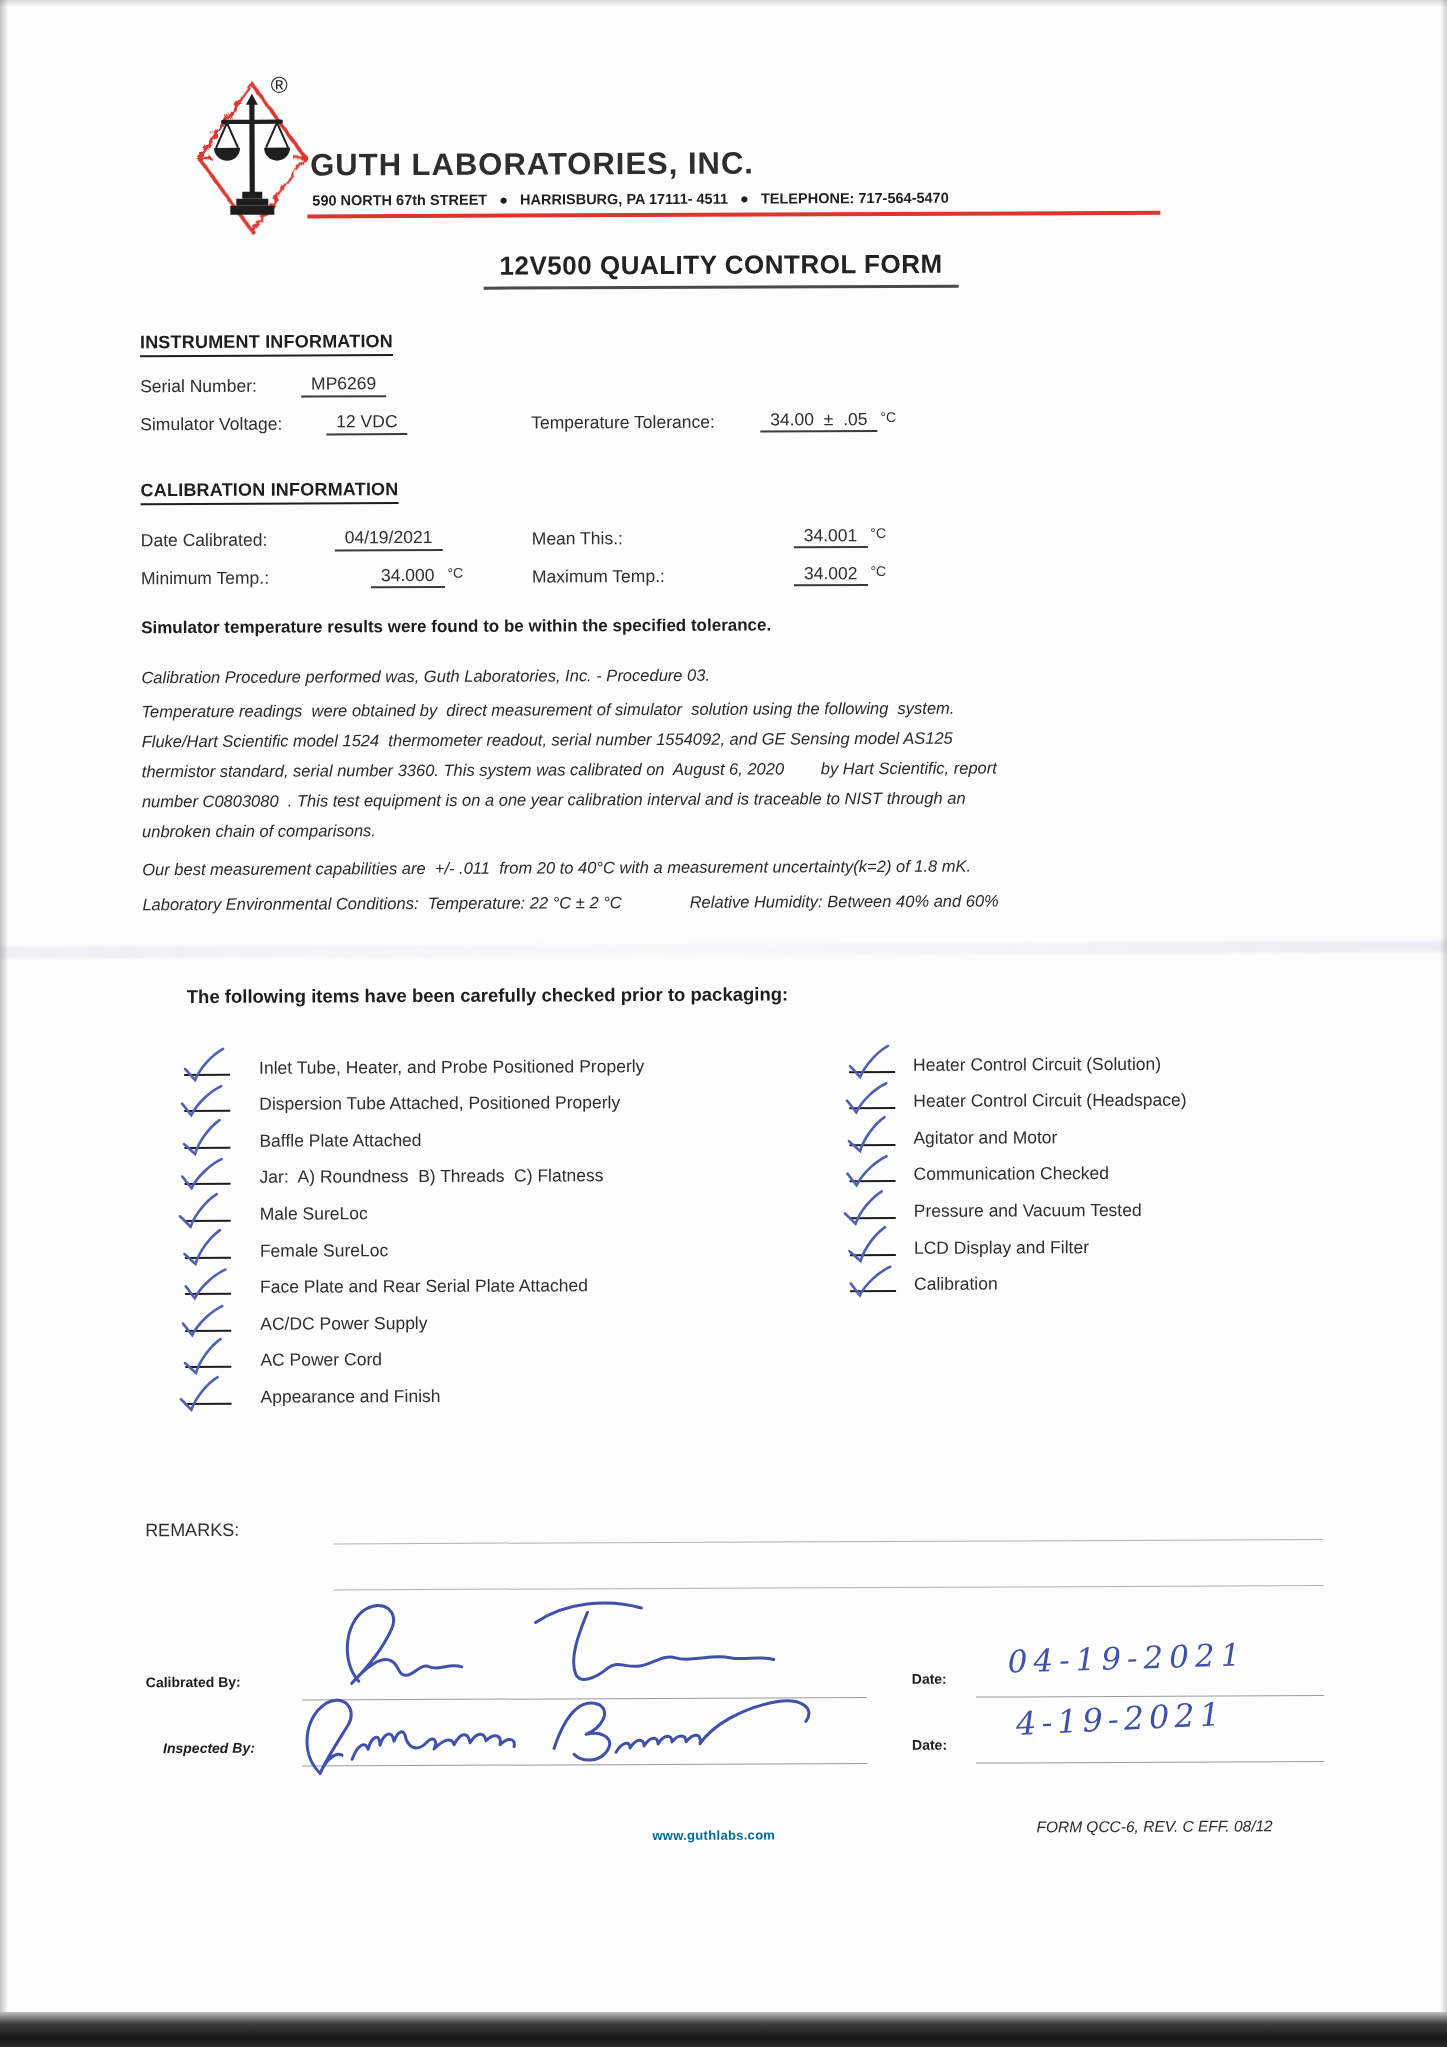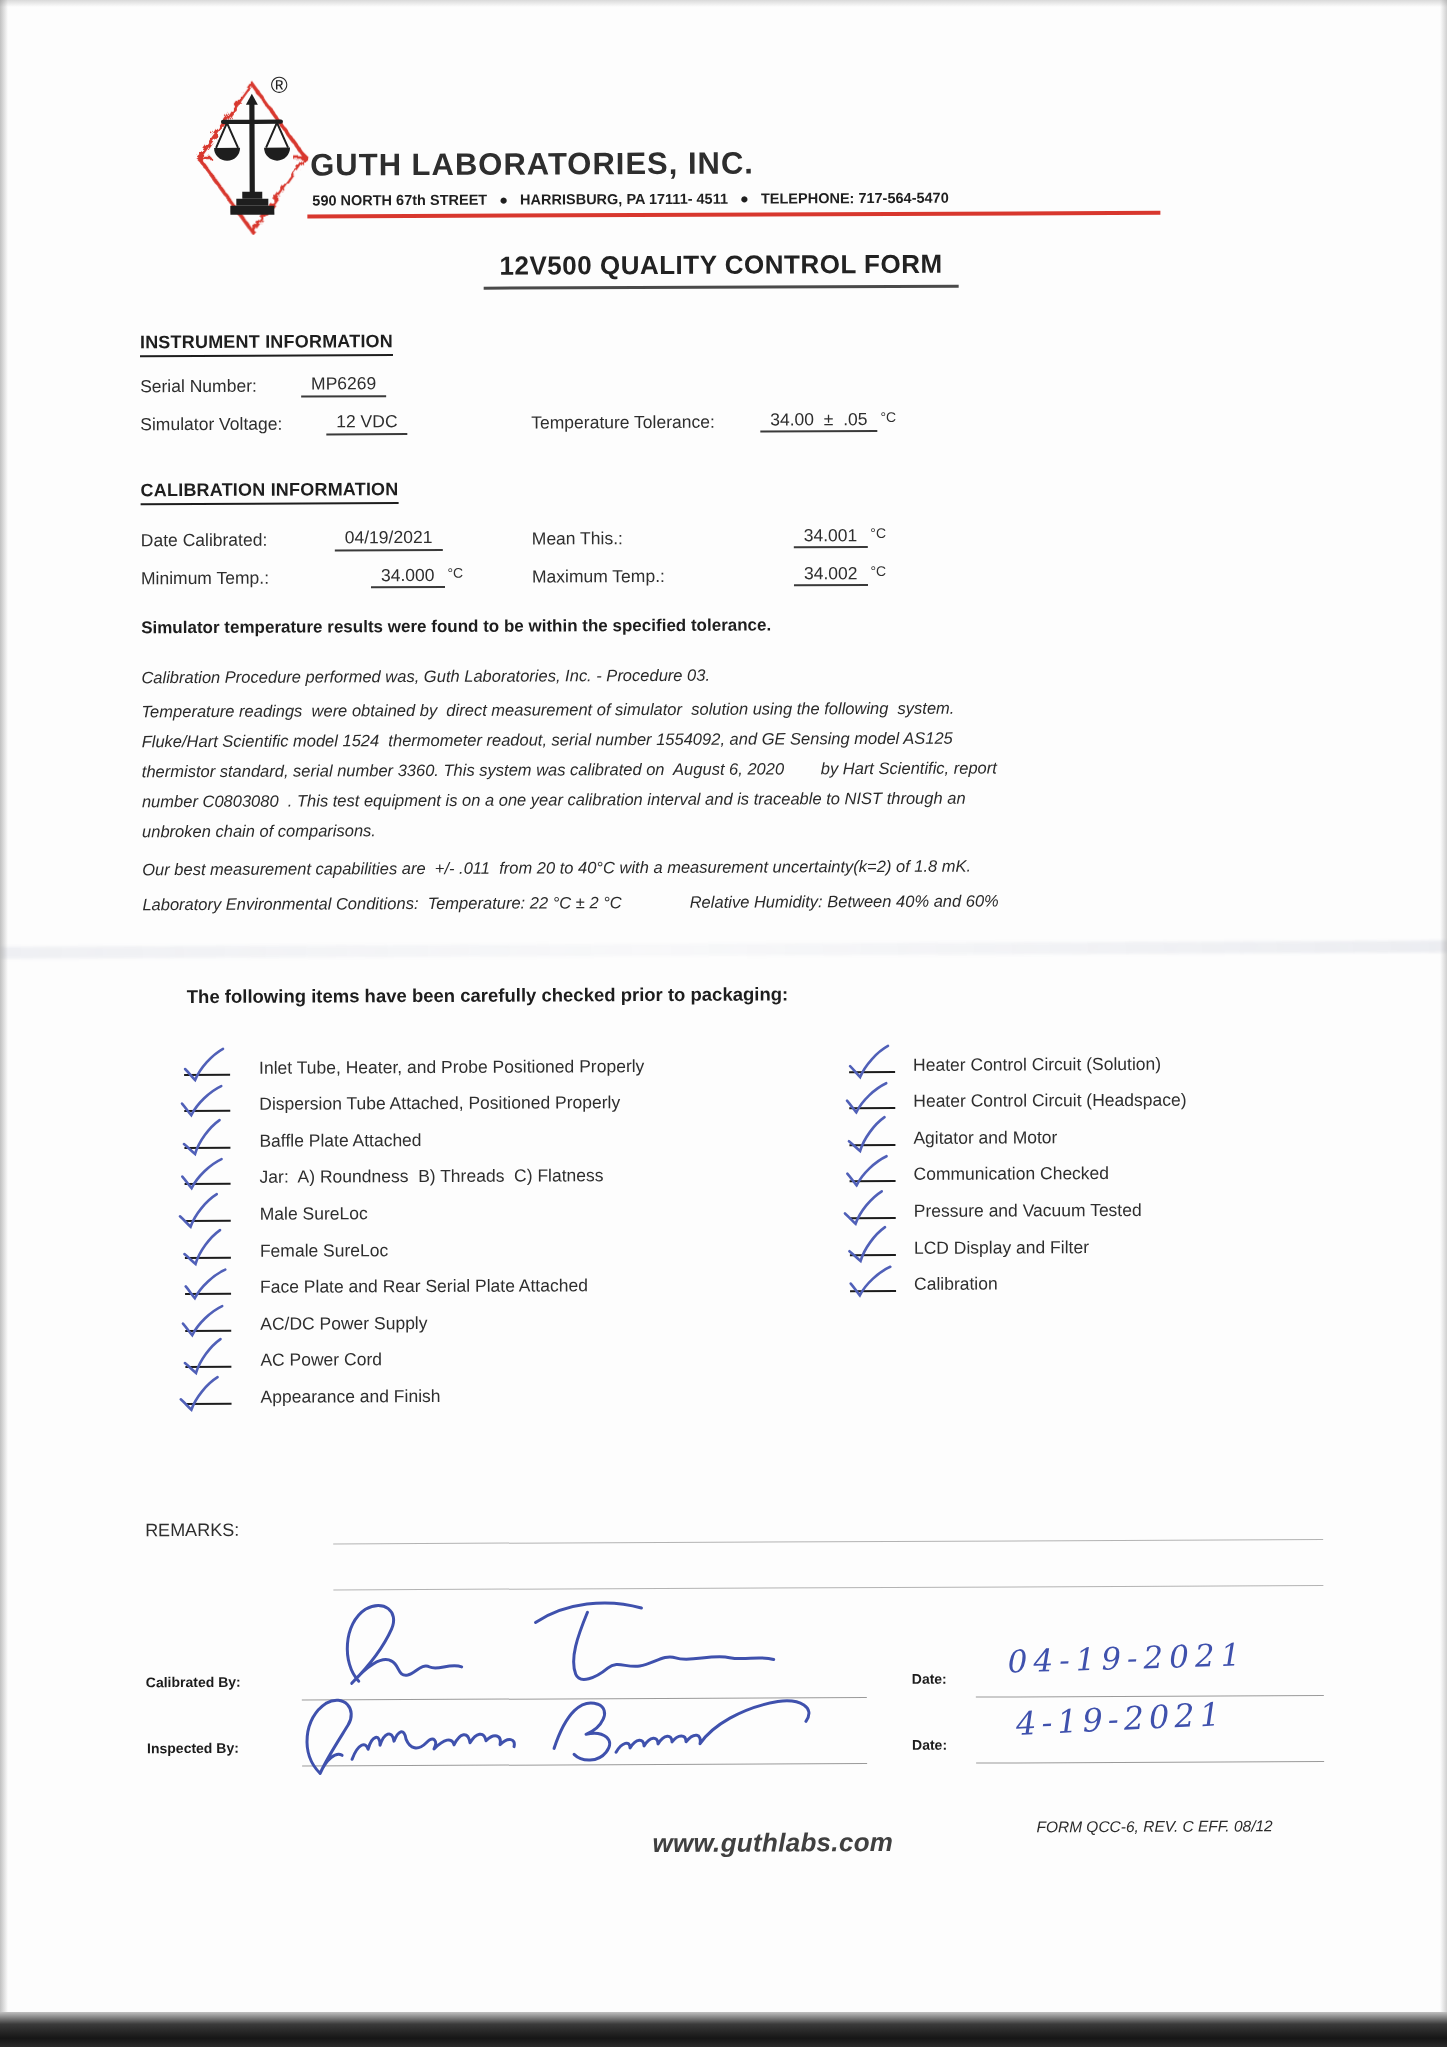--- a/index.html
+++ b/index.html
@@ -40,21 +40,21 @@
   .check-item:nth-child(7n) .ck{transform:rotate(5deg);}
   
   .thin-line{border-top:1.6px solid #b3b3b3;height:0;}
   .sig-line{border-top:1.5px solid #9a9a9a;height:0;}
   .big-lbl{font-size:14px;font-weight:bold;color:#1c1c1c;}
   .hand{font-family:"DejaVu Serif",serif;font-style:italic;color:#3f51ad;white-space:pre;}
   .hand1{font-size:31px;letter-spacing:6px;transform:rotate(-1.5deg);}
   .hand2{font-size:32px;letter-spacing:5px;transform:rotate(-2.5deg);}
   .sig svg path{stroke:#3f51ad;stroke-width:3;fill:none;stroke-linecap:round;stroke-linejoin:round;}
   
-  .site{font-weight:bold;font-size:26px;color:#404040;letter-spacing:.3px;font-style:italic;}
+  .site{font-weight:bold;font-size:13px;color:#0369a1;letter-spacing:.3px;}
   .formref{font-style:italic;font-size:15.5px;color:#2a2a2a;white-space:pre;}
   
   .streak{left:0;width:100%;height:12px;background:linear-gradient(90deg,rgba(110,120,155,.10),rgba(110,120,155,.04) 45%,rgba(110,120,155,.12));filter:blur(1.5px);}
   .scan-bottom{left:0;right:0;top:2012px;height:35px;
      background:linear-gradient(#c0c0c0,#3a3a3a 35%,#161616 75%,#2a2a2a);}
   .edge-left{left:0;top:0;bottom:0;width:8px;background:linear-gradient(90deg,rgba(120,120,120,.45),rgba(255,255,255,0));}
   .edge-right{right:0;top:0;bottom:0;width:7px;background:linear-gradient(270deg,rgba(140,140,140,.4),rgba(255,255,255,0));}
   .edge-top{left:0;right:0;top:0;height:7px;background:linear-gradient(rgba(150,150,150,.35),rgba(255,255,255,0));}
 </style>
 </head>
@@ -295,21 +295,21 @@
     <svg width="520" height="112" viewBox="0 0 520 112">
       <path d="M55,88 C38,70 40,30 62,16 C80,6 96,18 88,36 C78,58 60,78 48,90 C62,74 78,62 88,68 C96,72 94,84 104,82 C112,80 118,70 126,74 C134,78 146,70 158,74"></path>
       <path d="M232,30 C262,10 304,6 338,16"></path>
       <path d="M284,20 C274,44 266,66 272,82 C276,92 292,86 304,76 C314,68 322,76 336,74 C350,72 360,62 372,66 C386,71 408,62 426,66 C440,69 456,64 470,68"></path>
     </svg>
   </div>
   <div class="abs big-lbl" style="left:908px;top:1672px;">Date:</div>
   <div class="abs sig-line" style="left:972px;top:1698px;width:348px;"></div>
   <div class="abs hand hand1" style="left:1004px;top:1642px;">04-19-2021</div>
 
-  <div class="abs big-lbl" style="left:143px;top:1738px;">Inspected By:</div>
+  <div class="abs big-lbl" style="left:159px;top:1738px;font-style:italic;">Inspected By:</div>
   <div class="abs sig-line" style="left:298px;top:1764px;width:565px;"></div>
   <div class="abs sig" style="left:282px;top:1688px;">
     <svg width="560" height="100" viewBox="0 0 560 100">
       <path d="M34,84 C14,64 18,28 40,14 C58,4 72,20 62,36 C52,52 40,70 34,84 C40,70 50,62 56,66"></path>
       <path d="M66,70 C72,54 80,52 82,60 C86,46 94,44 94,56 C98,44 106,40 108,52 C112,42 118,38 120,50 C124,60 132,62 140,54 C148,46 152,52 148,60 C158,50 166,48 168,56 C174,44 182,42 184,54 C190,44 198,42 200,52 C208,44 216,46 214,56 C222,48 230,50 228,58"></path>
       <path d="M268,60 C280,24 296,10 312,16 C326,22 316,40 300,46 C318,42 330,52 320,64 C312,74 296,74 288,66"></path>
       <path d="M330,64 C336,54 344,52 344,60 C350,50 358,50 358,58 C364,48 372,48 372,56 C378,46 386,46 386,54 C392,46 400,46 400,54 C408,44 416,46 414,56 C426,38 456,20 492,14 C514,11 530,20 520,34"></path>
     </svg>
   </div>
   <div class="abs big-lbl" style="left:908px;top:1738px;">Date:</div>

